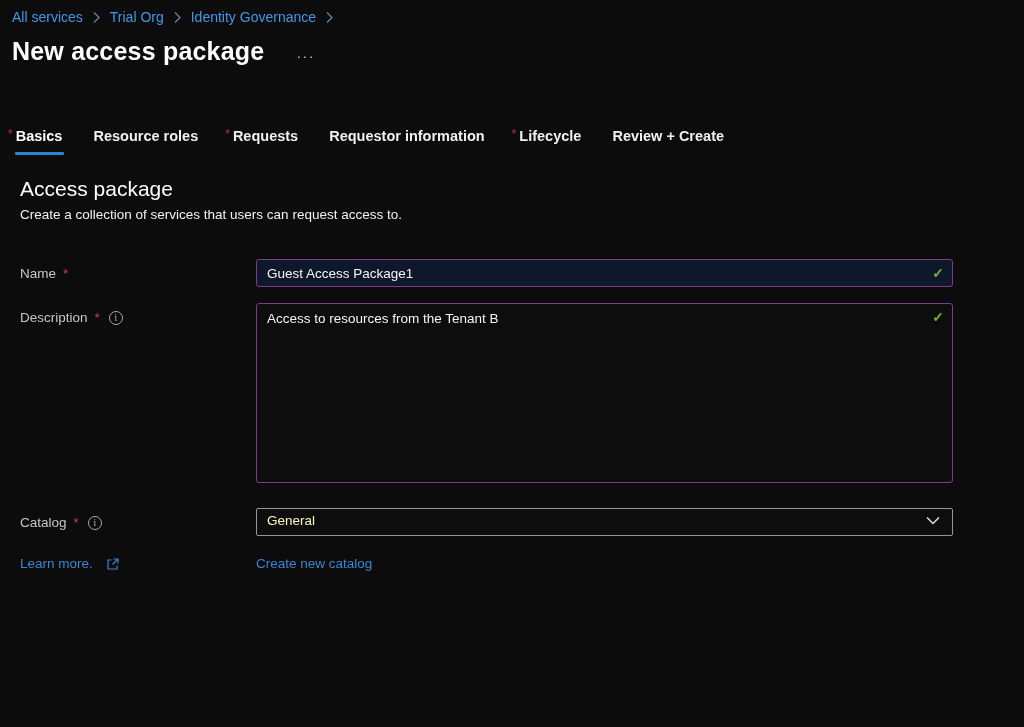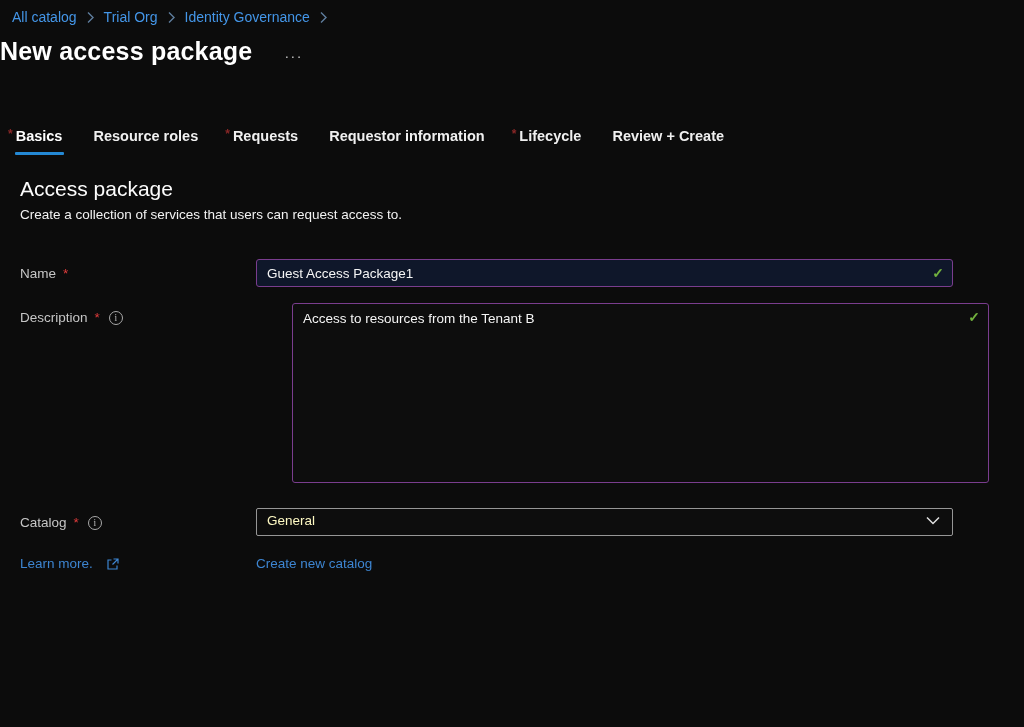--- a/index.html
+++ b/index.html
@@ -13,21 +13,21 @@
   
   .breadcrumb {
     display: flex; align-items: center; gap: 9px;
     padding: 9px 0 0 12px;
     font-size: 14px;
   }
   .crumb { color: #4496e8; text-decoration: none; cursor: pointer; }
   .crumb-sep { display: inline-flex; align-items: center; }
 
   
-  .page-header { display: flex; align-items: flex-end; margin-top: 12px; }
+  .page-header { display: flex; align-items: flex-end; padding-left: 12px; margin-top: 12px; }
   .page-title { font-size: 25px; font-weight: bold; color: #ffffff; letter-spacing: 0.2px; }
   .more-btn {
     margin-left: 32px; margin-bottom: 3px;
     color: #c8c8c8; font-size: 14px; letter-spacing: 1.5px;
     cursor: pointer; line-height: 1;
   }
 
   
   .tabs {
     display: flex; gap: 27px;
@@ -50,21 +50,21 @@
   }
 
   
   .section-heading { margin: 22px 0 0 20px; font-size: 21px; font-weight: normal; color: #fdfdfd; }
   .section-subtitle { margin: 6px 0 0 20px; font-size: 13.5px; color: #f2f2f2; }
 
   
   .form { margin-top: 37px; }
   .form-row { display: flex; align-items: flex-start; margin-left: 20px; }
   .row-name { margin-bottom: 16px; }
-  .row-description { margin-bottom: 21px; gap: 36px; }
+  .row-description { margin-bottom: 21px; }
   .row-catalog { margin-bottom: 20px; }
   .field-label {
     width: 236px; flex: 0 0 236px;
     padding-top: 7px;
     font-size: 13.5px; color: #c6c6c6;
     display: flex; align-items: center; gap: 7px;
   }
   .req-mark { color: #e23c3c; }
   .info-icon {
     display: inline-flex; align-items: center; justify-content: center;
@@ -105,21 +105,21 @@
 
   
   .links-row { display: flex; margin-left: 20px; font-size: 13.5px; }
   .learn-more { flex: 0 0 236px; }
   .page-link { color: #3d85d1; text-decoration: none; cursor: pointer; display: inline-flex; align-items: center; gap: 14px; }
 </style>
 </head>
 <body>
 
 <nav class="breadcrumb">
-  <a class="crumb">All catalog</a>
+  <a class="crumb">All services</a>
   <span class="crumb-sep">
     <svg width="9" height="13" viewBox="0 0 9 13">
         <path d="M2 1.5 L7 6.5 L2 11.5" stroke="#5f7e9e" stroke-width="1.4" fill="none"></path>
       </svg>
   </span>
   <a class="crumb">Trial Org</a>
   <span class="crumb-sep">
     <svg width="9" height="13" viewBox="0 0 9 13">
         <path d="M2 1.5 L7 6.5 L2 11.5" stroke="#5f7e9e" stroke-width="1.4" fill="none"></path>
       </svg>

